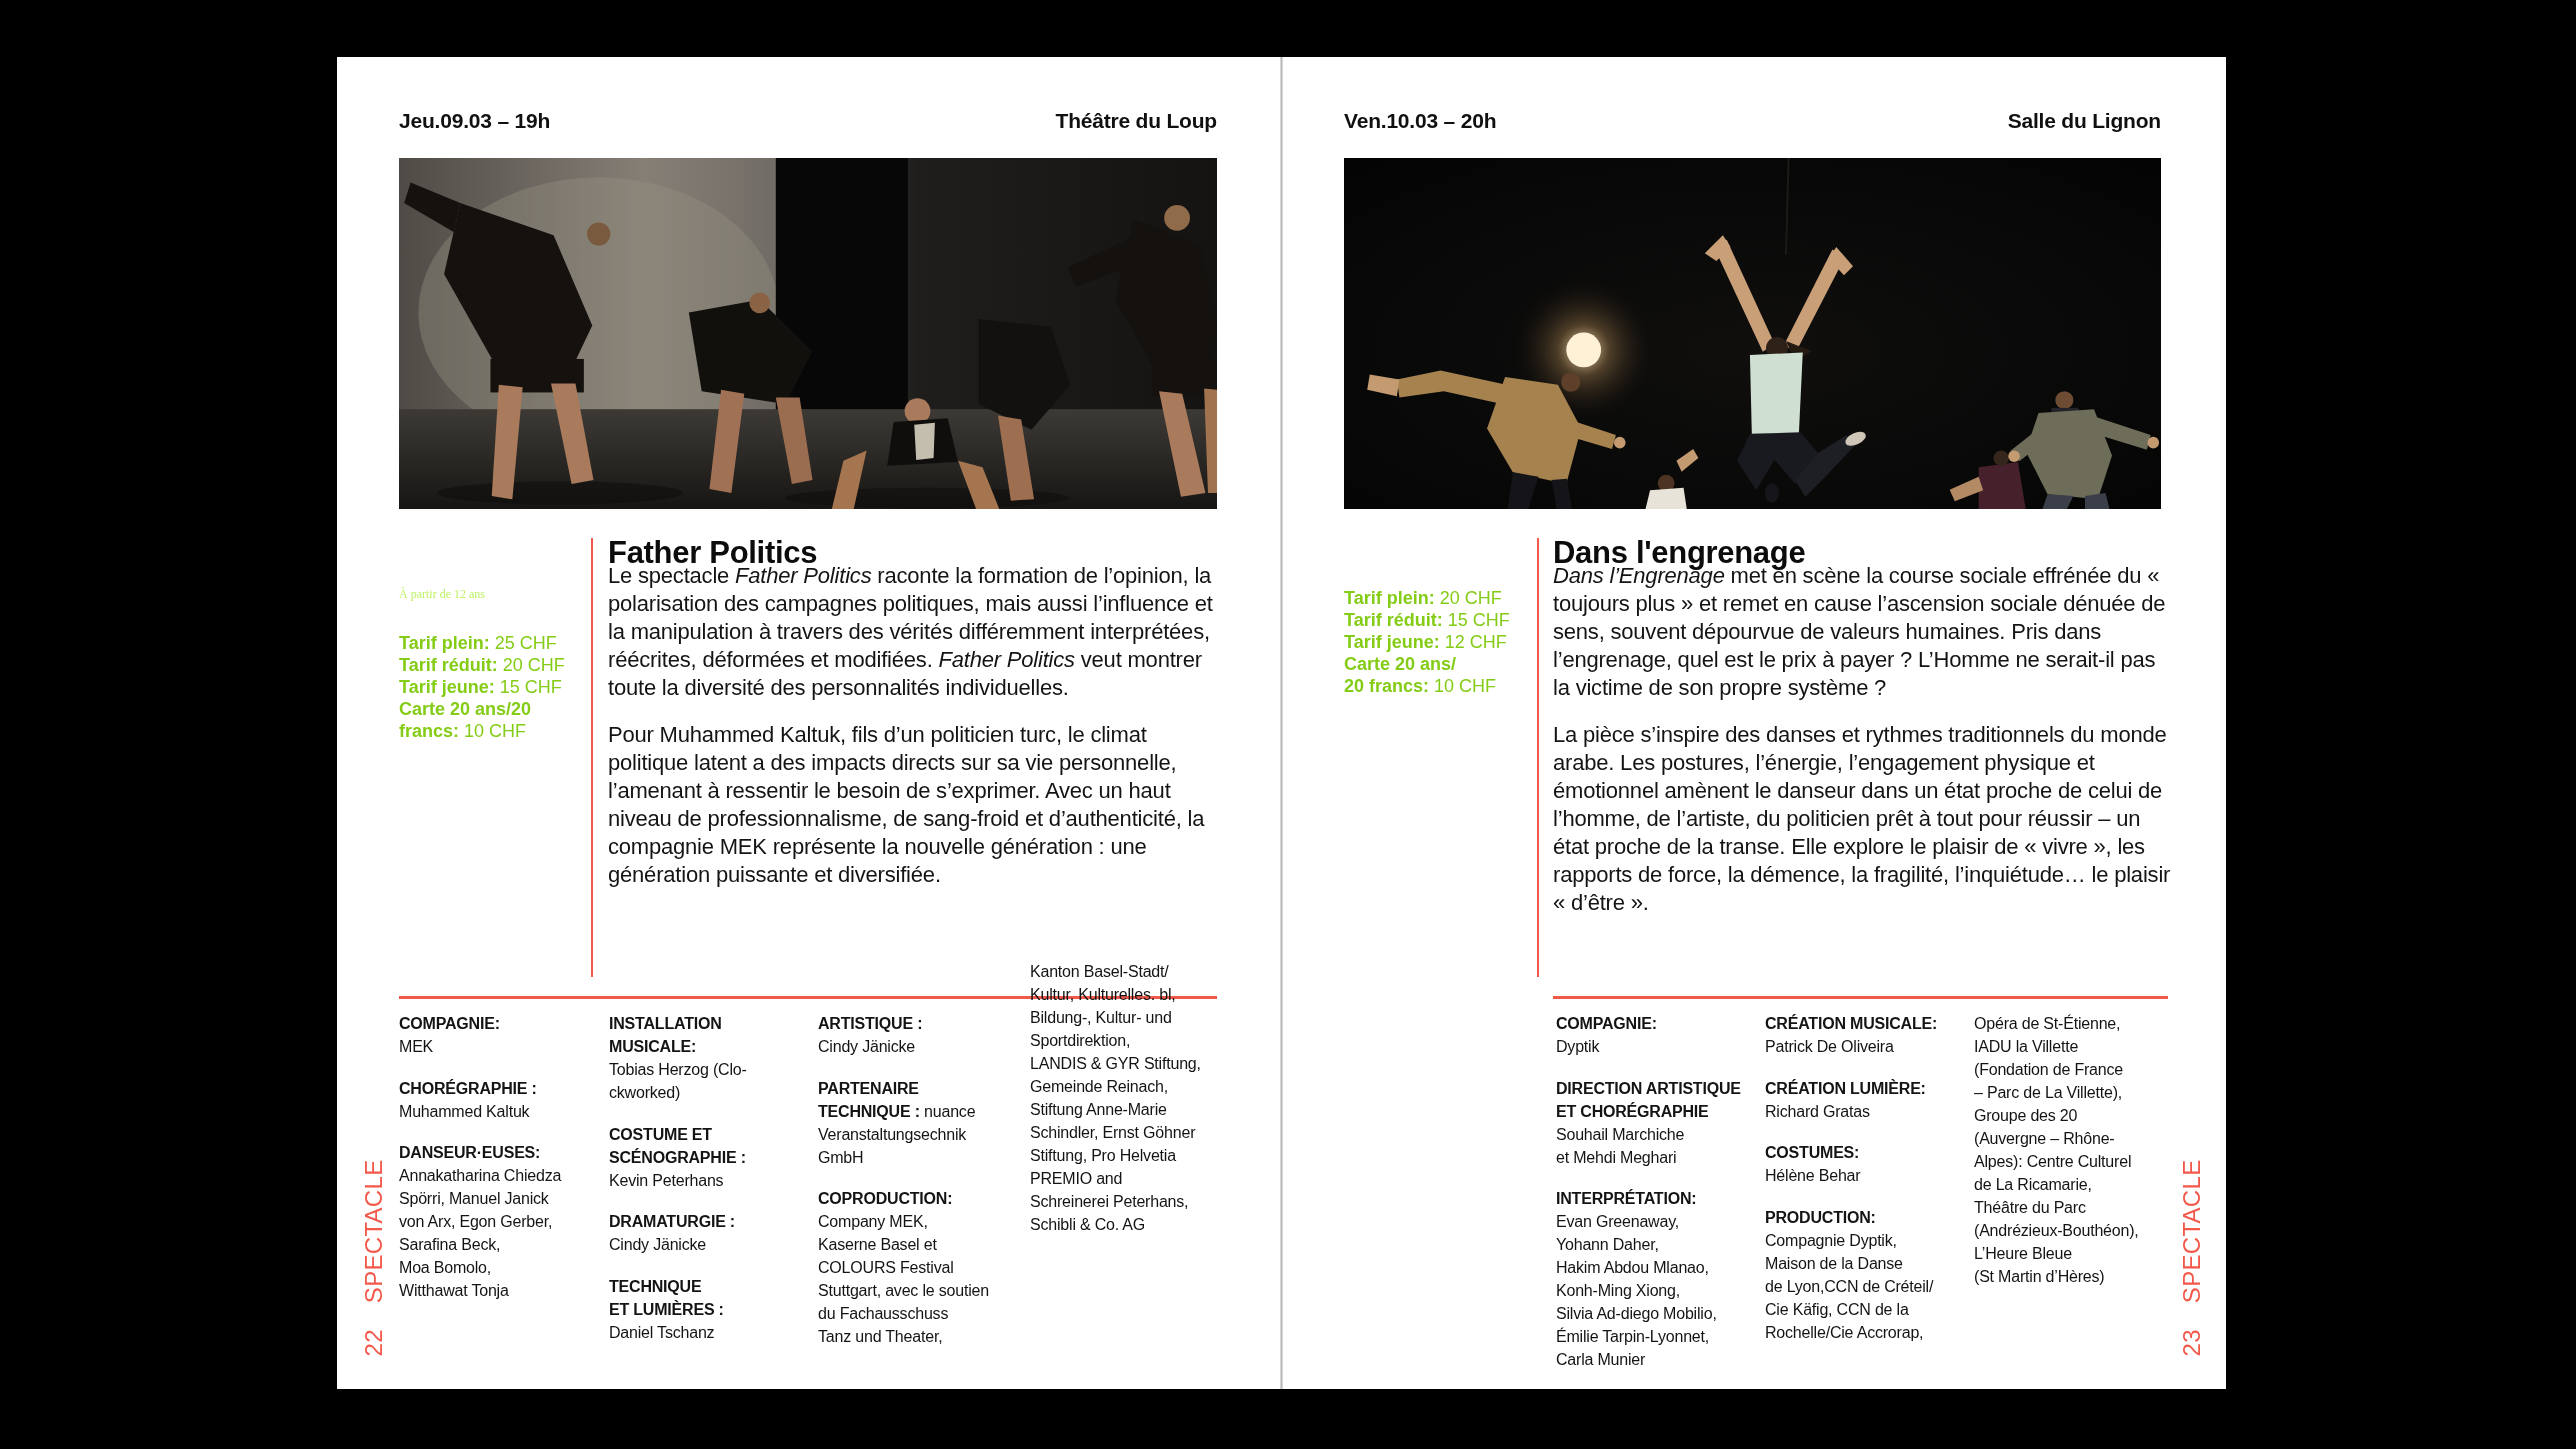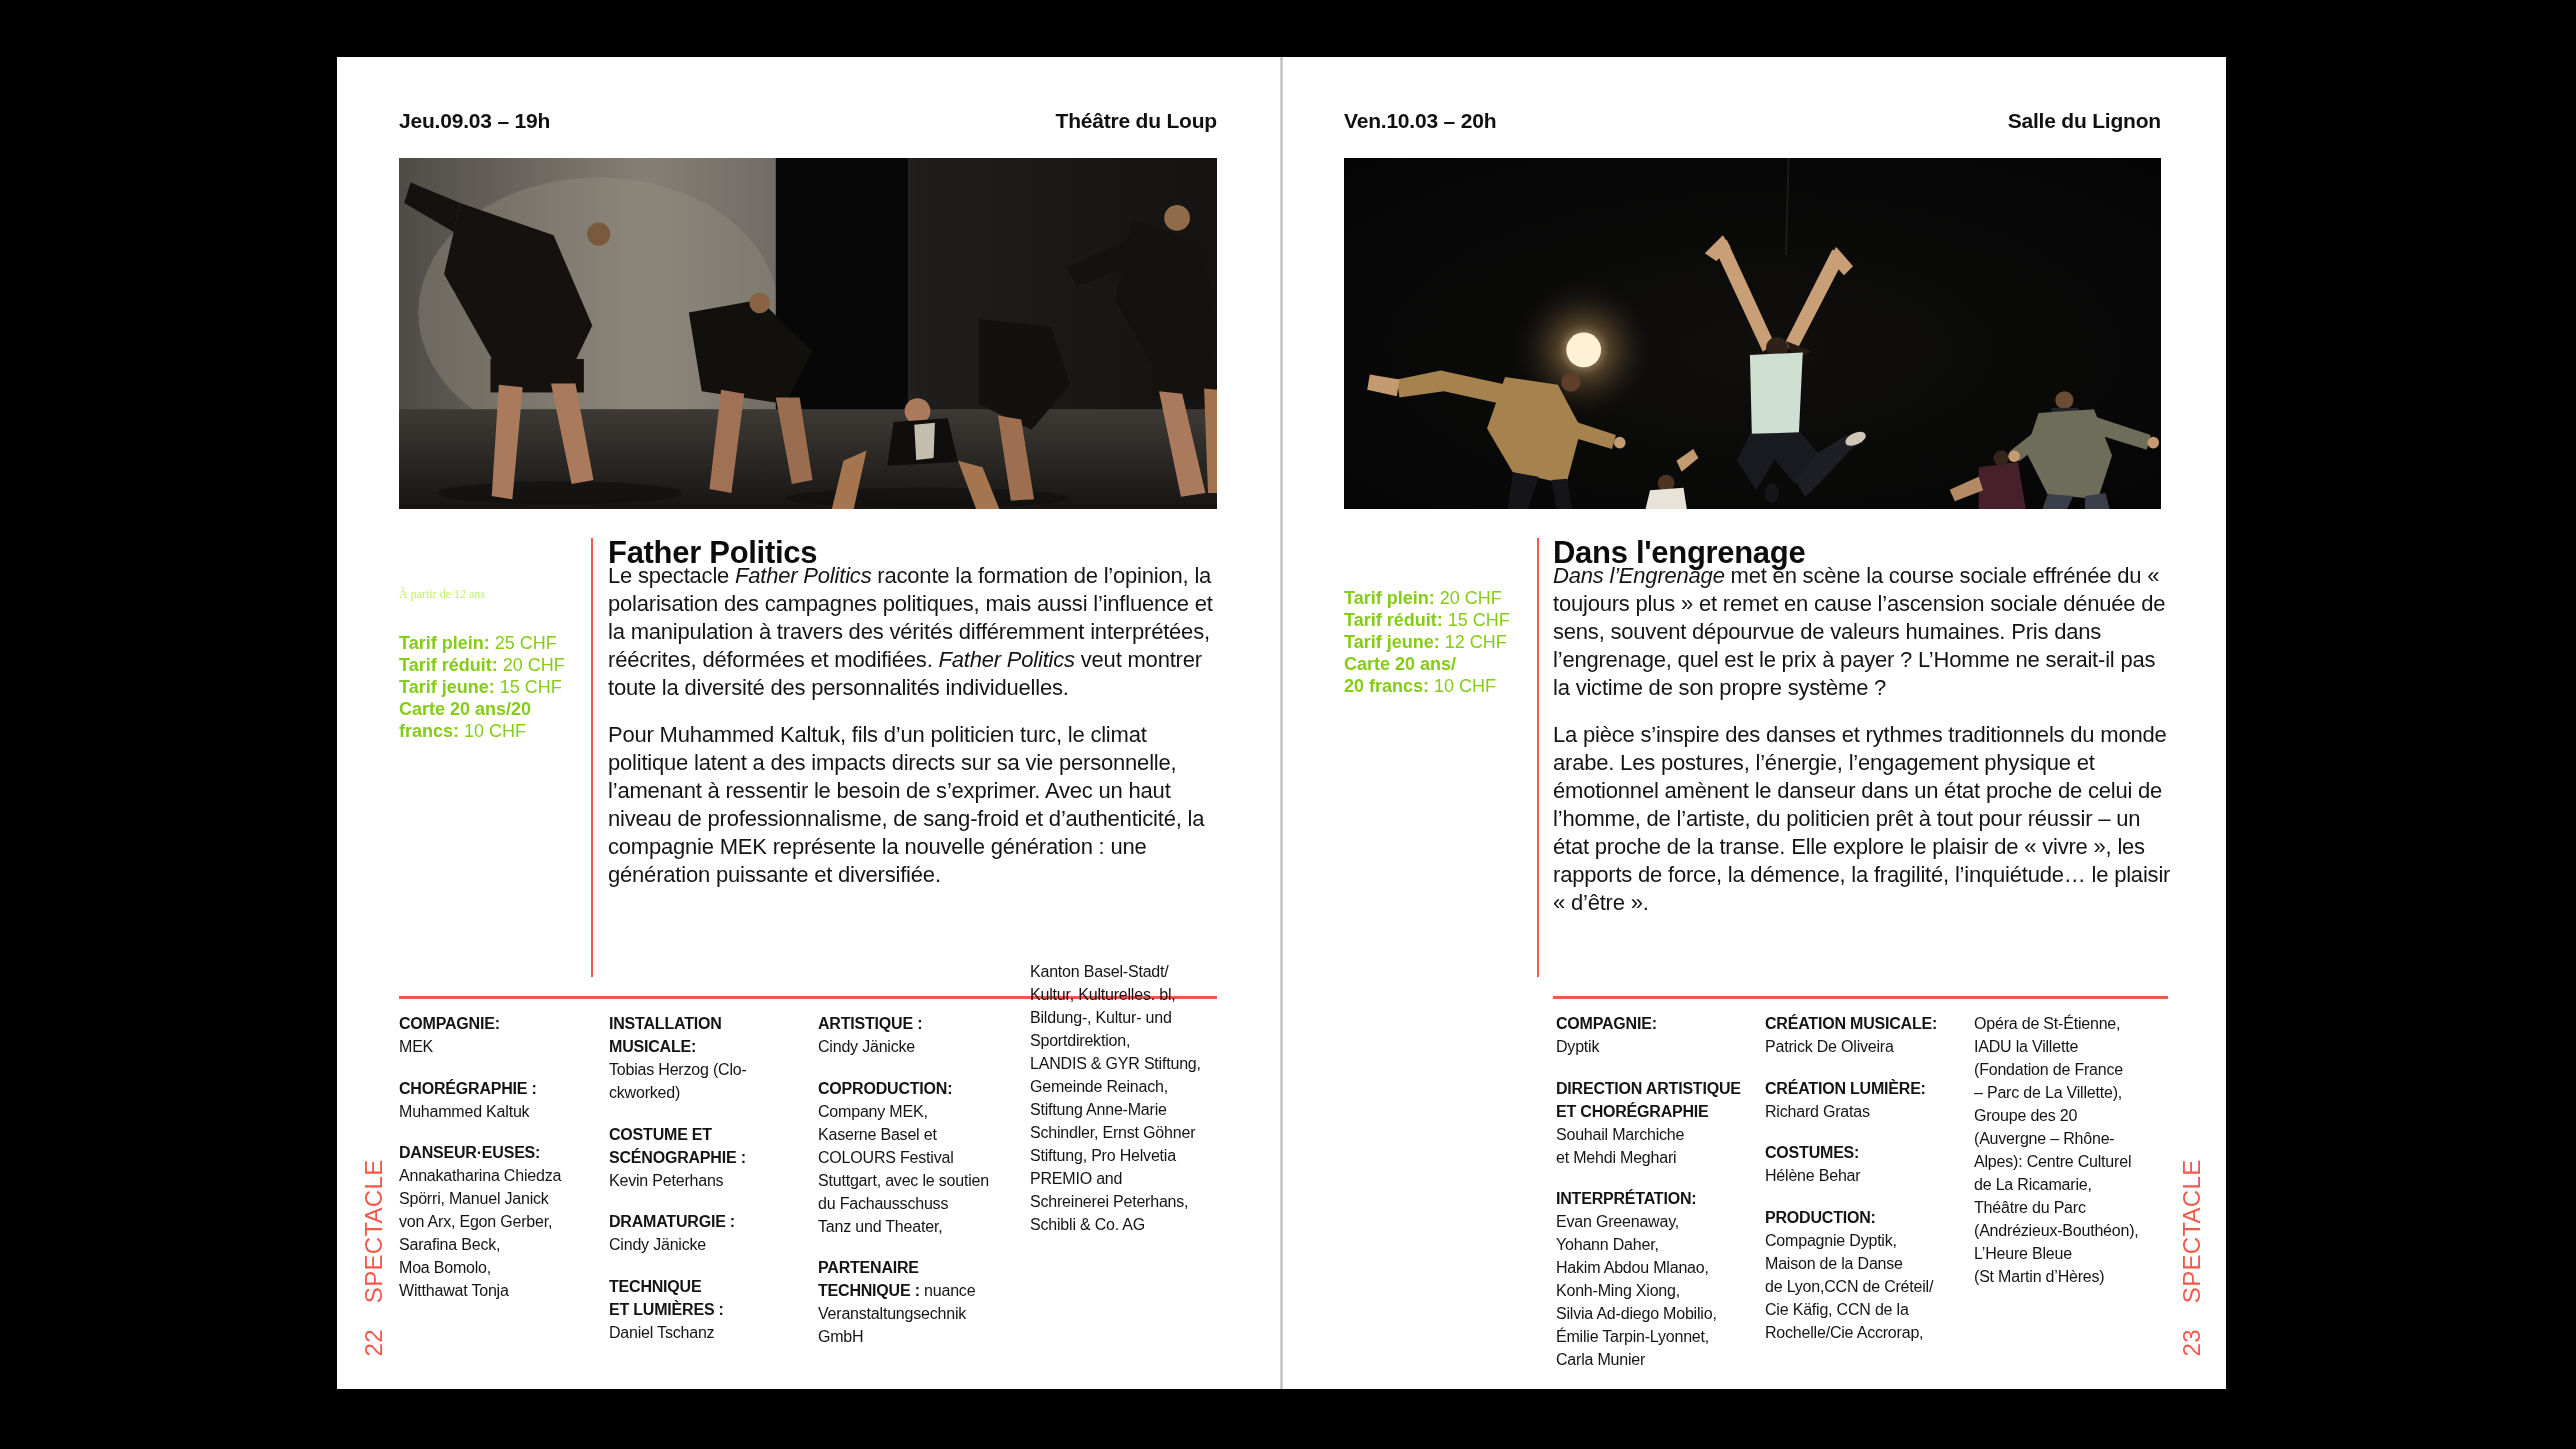--- a/index.html
+++ b/index.html
@@ -135,31 +135,31 @@
 Kevin Peterhans</span></div>
     <div class="credit-block"><span class="cl">DRAMATURGIE :</span><span class="cv">
 Cindy Jänicke</span></div>
     <div class="credit-block"><span class="cl">TECHNIQUE
 ET LUMIÈRES :</span><span class="cv">
 Daniel Tschanz</span></div>
   </div>
 <div class="credcol" style="left:818px;top:1012px;">
     <div class="credit-block"><span class="cl">ARTISTIQUE :</span><span class="cv">
 Cindy Jänicke</span></div>
+    <div class="credit-block"><span class="cl">PARTENAIRE
+TECHNIQUE :</span><span class="cv"> nuance
+Veranstaltungsechnik
+GmbH</span></div>
     <div class="credit-block"><span class="cl">COPRODUCTION:</span><span class="cv">
 Company MEK,
 Kaserne Basel et
 COLOURS Festival
 Stuttgart, avec le soutien
 du Fachausschuss
 Tanz und Theater,</span></div>
-    <div class="credit-block"><span class="cl">PARTENAIRE
-TECHNIQUE :</span><span class="cv"> nuance
-Veranstaltungsechnik
-GmbH</span></div>
   </div>
 <div class="credcol" style="left:1030px;top:960px;width:193px;">
     <div class="credit-block"><span class="cv">Kanton Basel-Stadt/
 Kultur, Kulturelles. bl,
 Bildung-, Kultur- und
 Sportdirektion,
 LANDIS &amp; GYR Stiftung,
 Gemeinde Reinach,
 Stiftung Anne-Marie
 Schindler, Ernst Göhner

